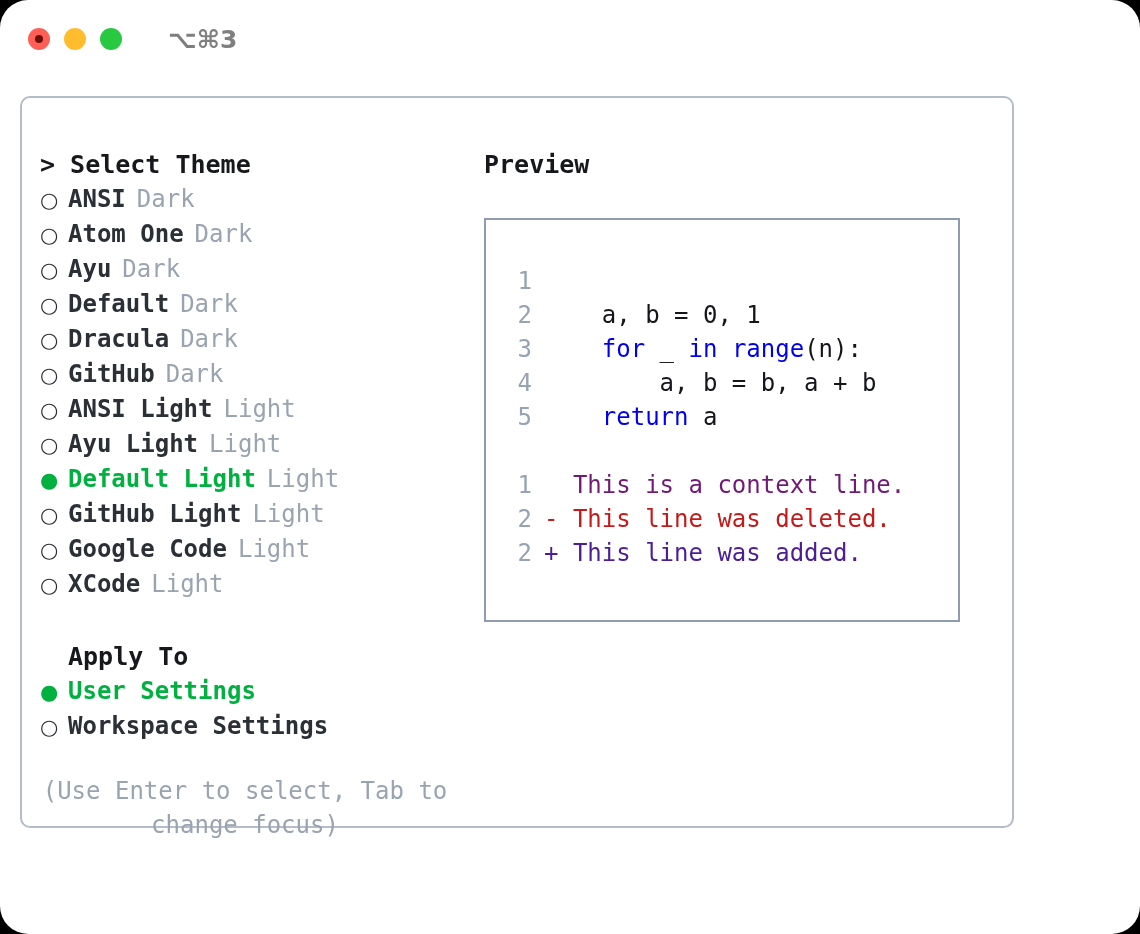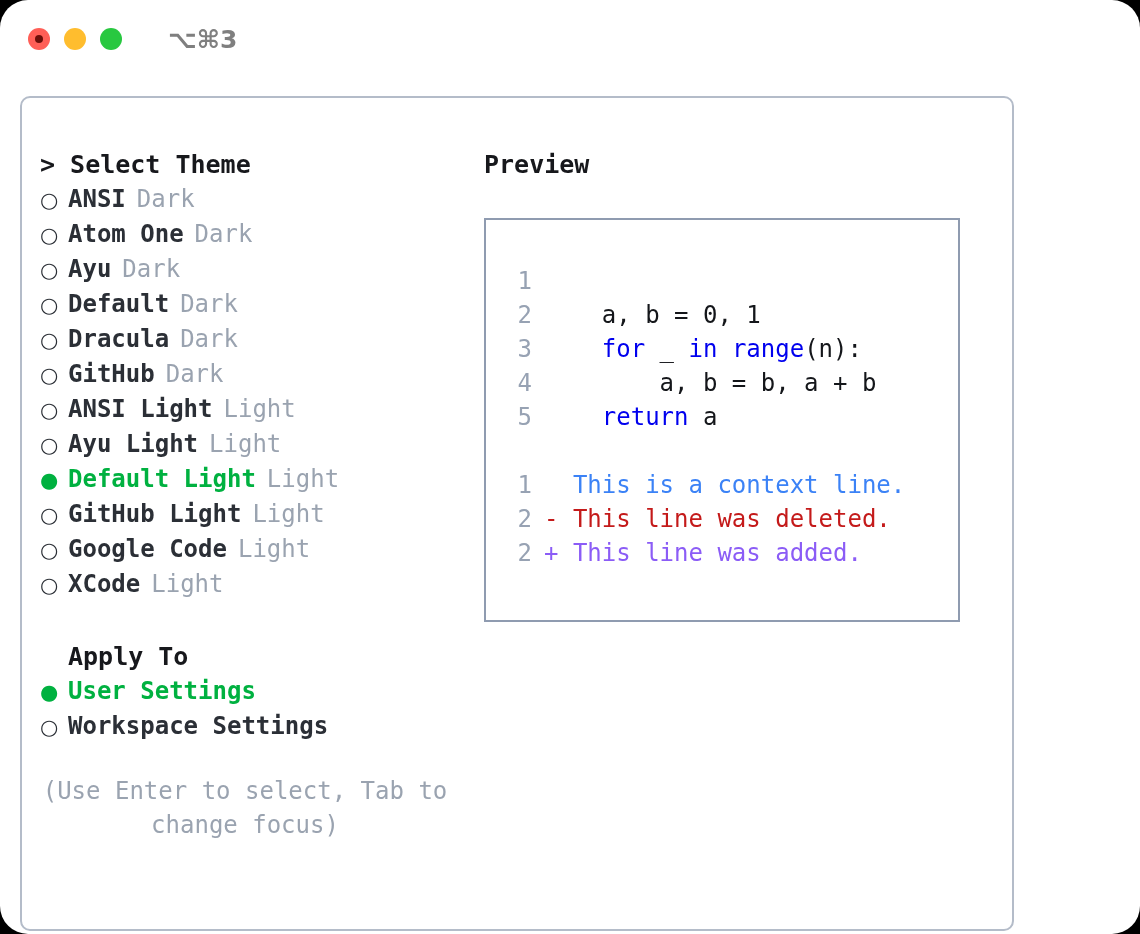--- a/index.html
+++ b/index.html
@@ -66,21 +66,21 @@
     letter-spacing: 0px;
     font-family: "DejaVu Sans", "Liberation Sans", sans-serif;
   }
 
   
   .panel {
     position: absolute;
     left: 20px;
     top: 96px;
     width: 994px;
-    height: 835px;
+    height: 732px;
     border: 2px solid #b4bcc9;
     border-radius: 10px;
     box-sizing: border-box;
     background: #ffffff;
   }
 
   .cols {
     position: absolute;
     left: 0; top: 0;
     width: 100%;
@@ -169,23 +169,23 @@
     width: 30px;
     flex: 0 0 30px;
     text-align: right;
     color: #97a2b3;
     padding-right: 12px;
   }
   .blank-line { height: 34px; }
   .tok-kw   { color: #0000ee; }
   .tok-fn   { color: #a31515; }
   .tok-txt  { color: #14161a; }
-  .tok-ctx  { color: #3b82f6; }
+  .tok-ctx  { color: #701a75; }
   .tok-del  { color: #c41a1a; }
-  .tok-add  { color: #8b5cf6; }
+  .tok-add  { color: #4c1d95; }
 </style>
 </head>
 <body>
 
 <div class="window">
 
   <div class="titlebar">
     <div class="lights">
       <span class="light red">
           <span class="dot"></span>

